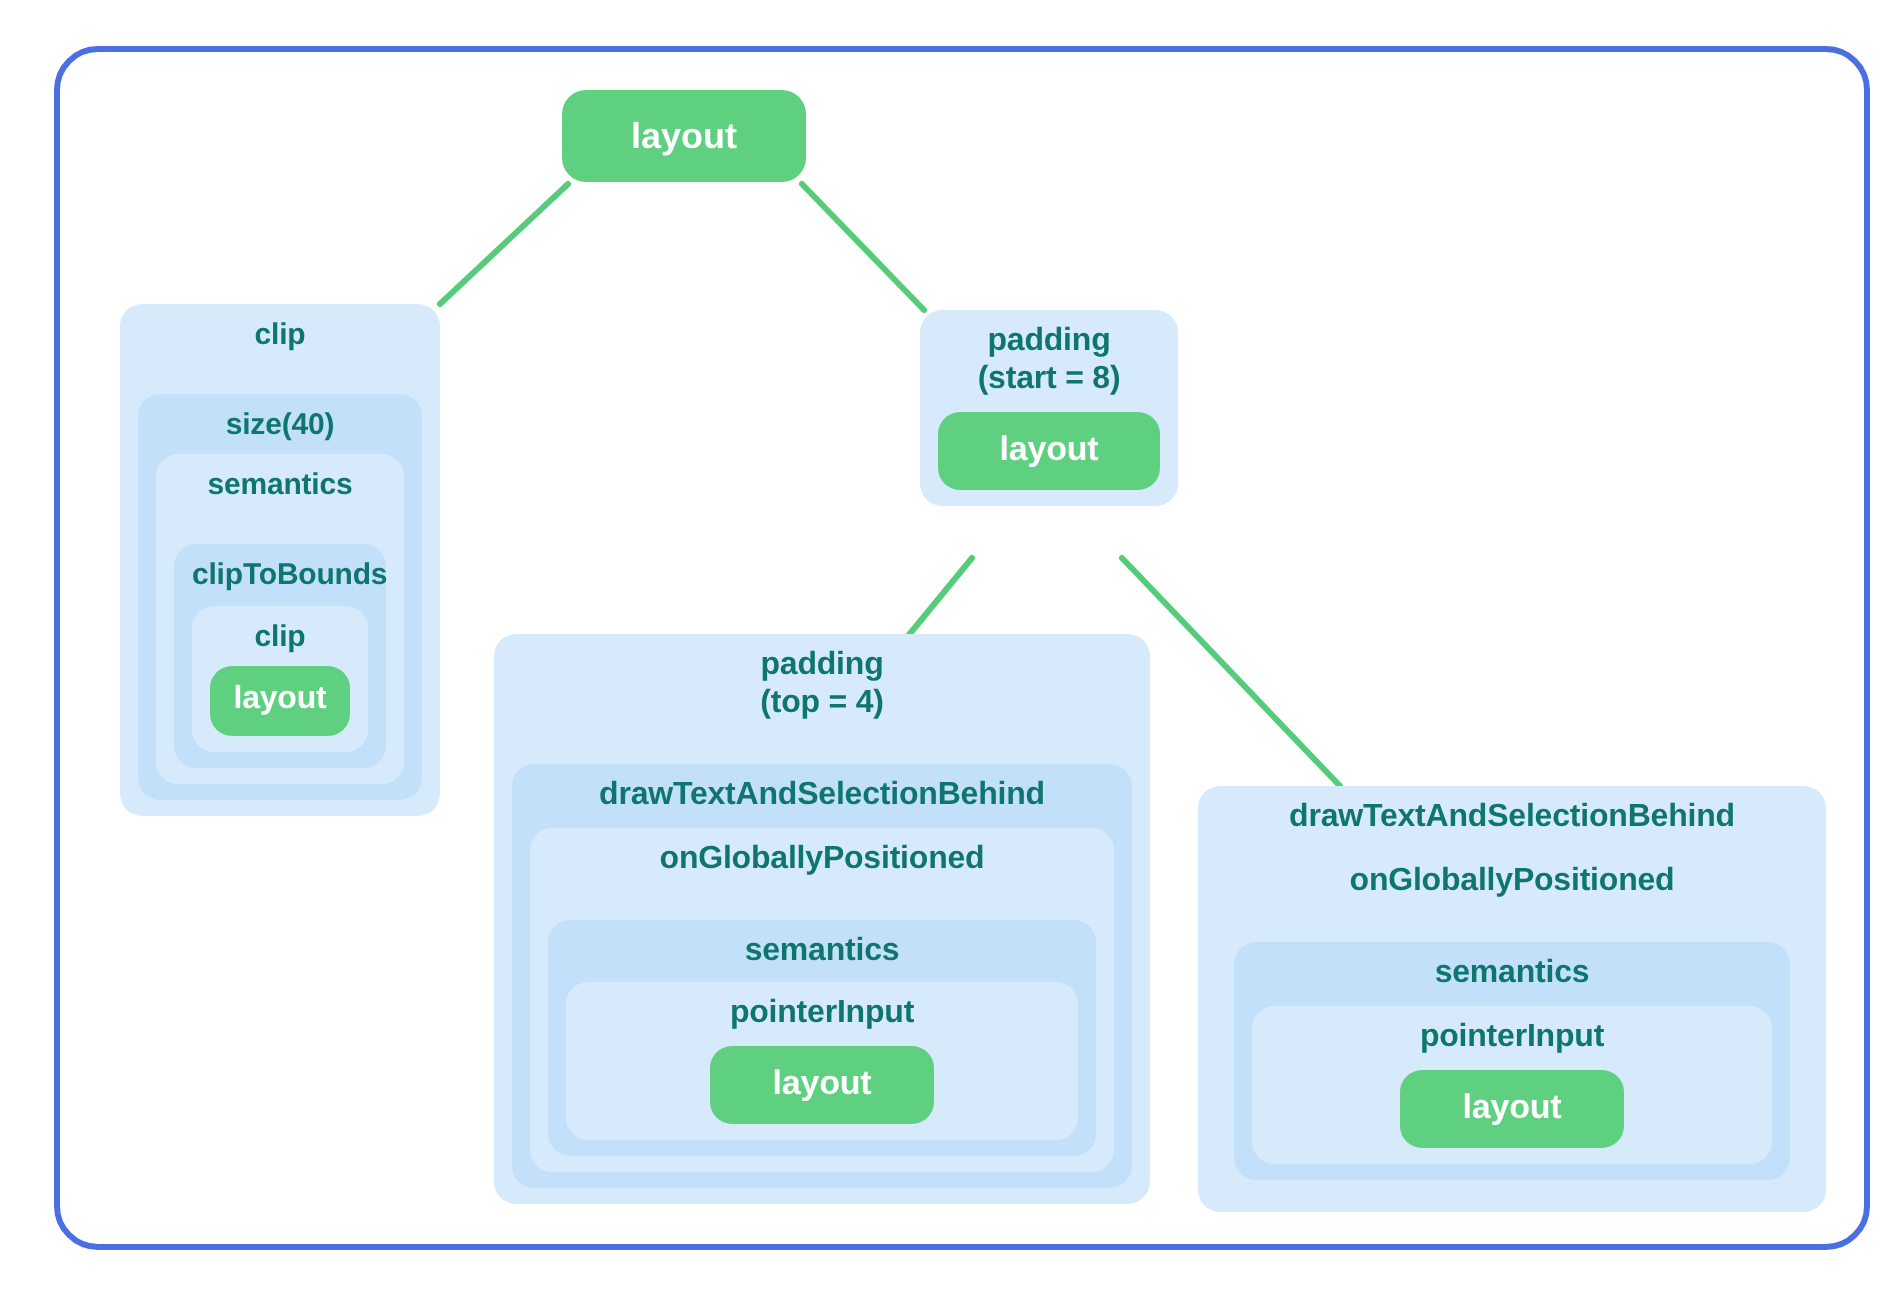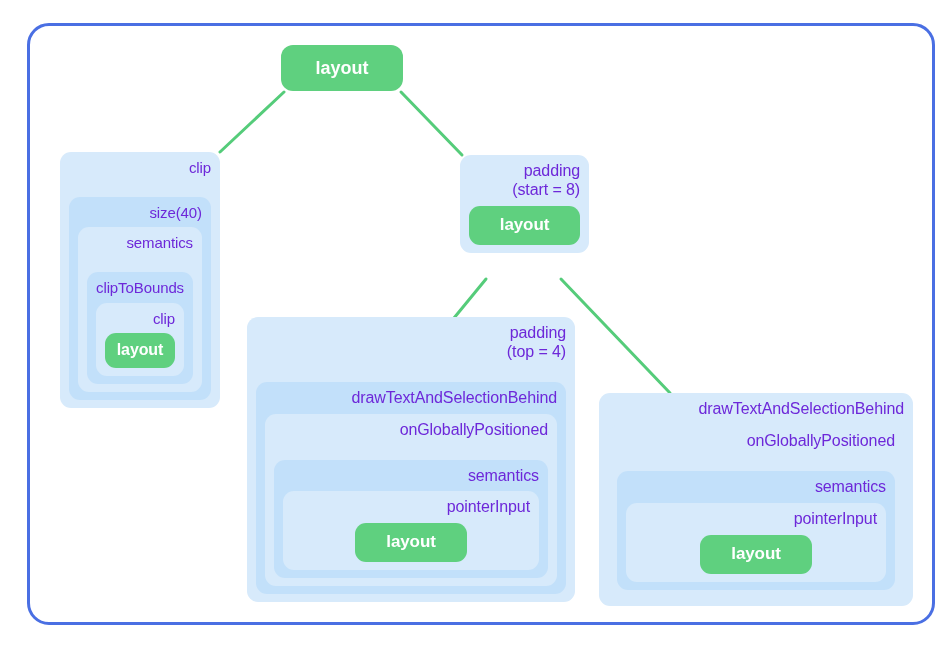--- a/index.html
+++ b/index.html
@@ -50,27 +50,27 @@
     box-sizing: border-box;
     border-radius: 11px;
     padding: 7px 9px 8px 9px;
     text-align: center;
   }
   .shade-a { background: #d7eafb; }
   .shade-b { background: #c2e0fa; margin-top: 20px; }
 
   .mod-label {
     display: block;
-    color: #6d28d9;
+    color: #0f766e;
     font-size: 16px;
-    font-weight: 400;
+    font-weight: 700;
     line-height: 1.18;
     letter-spacing: -0.1px;
     white-space: pre-line;
-    text-align: right;
+    text-align: center;
     margin-bottom: 6px;
   }
 
   
   .leaf {
     background: #5fd07f;
     border-radius: 11px;
     color: #ffffff;
     font-size: 17px;
     font-weight: 700;

